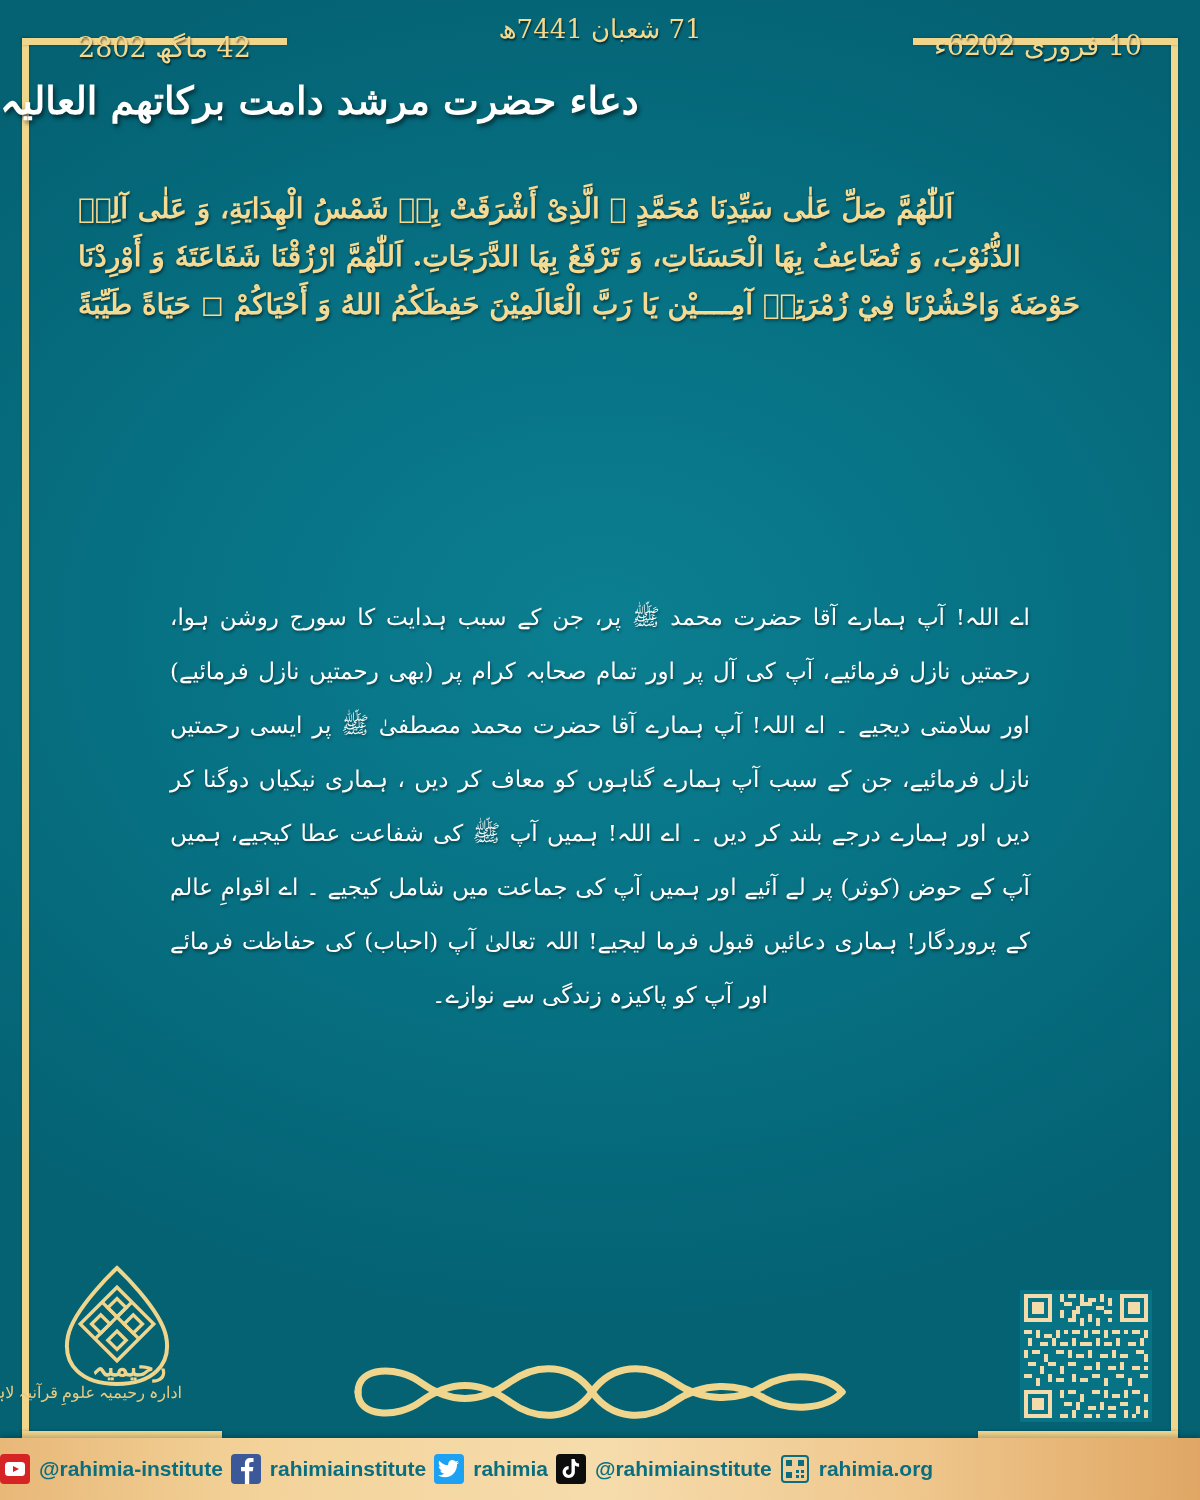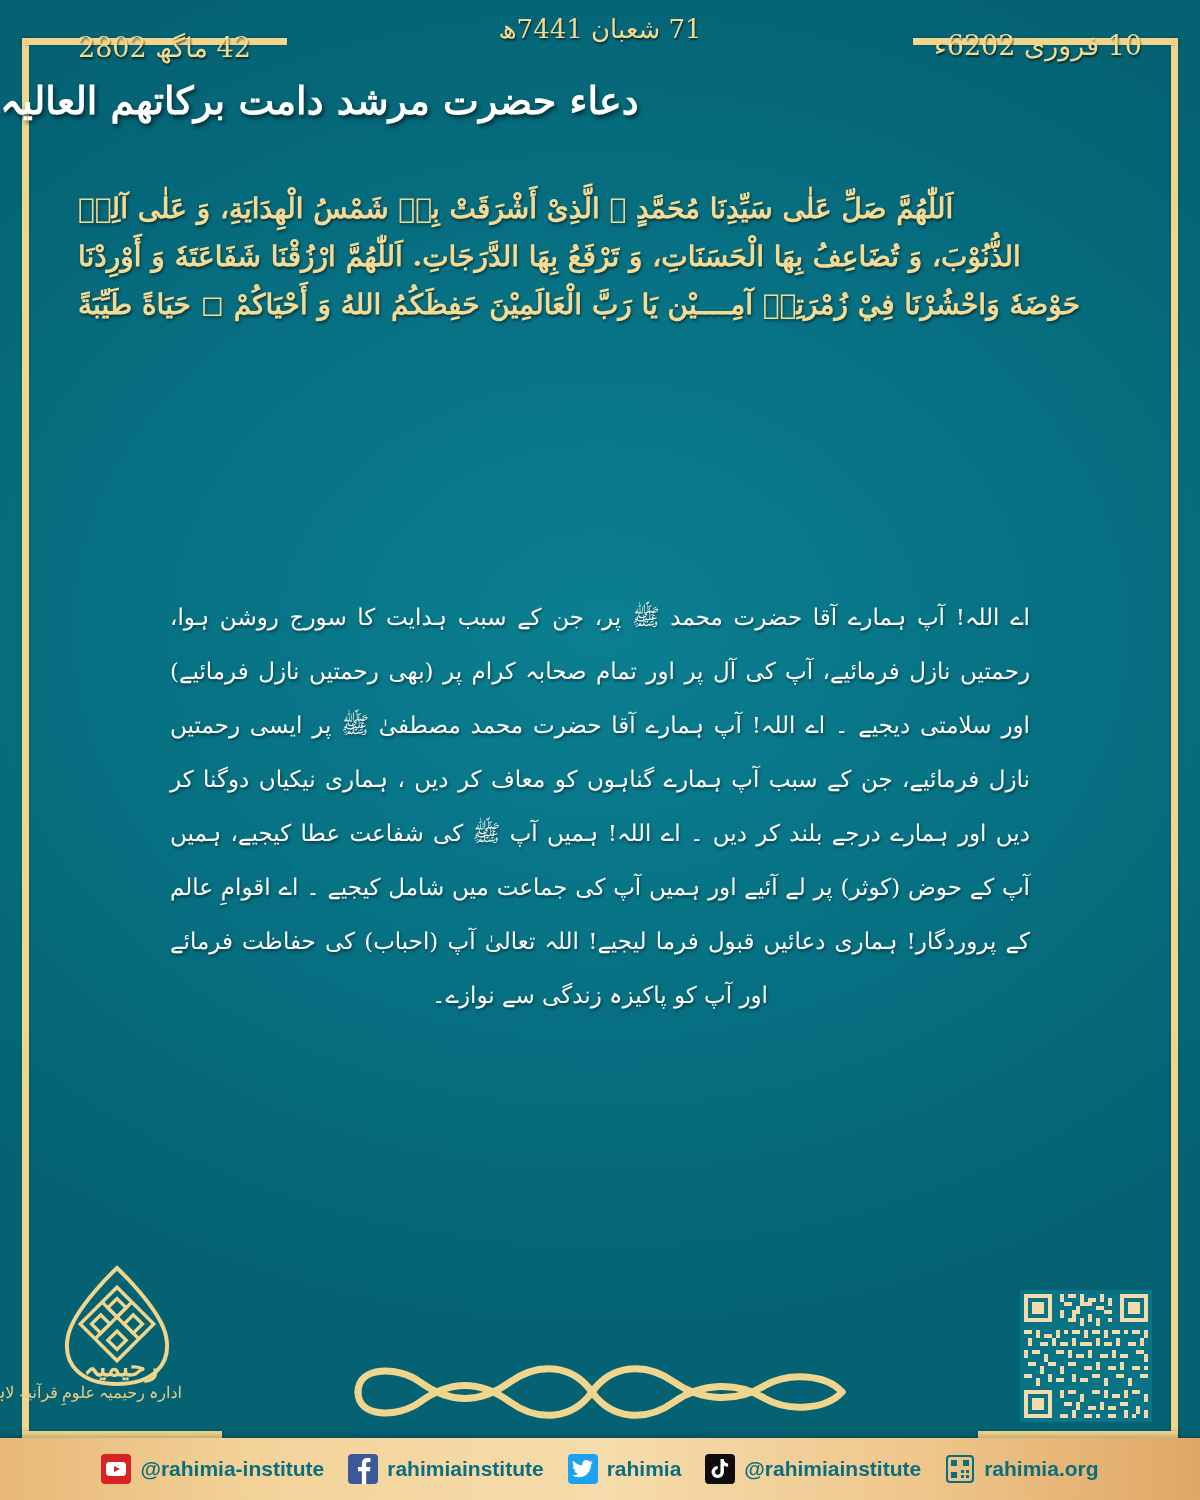--- a/index.html
+++ b/index.html
@@ -87,21 +87,21 @@
     text-shadow:1px 2px 3px rgba(0,0,0,.45);
   }
 
   
   #logo {
     position:absolute; left:52px; bottom:88px;
     width:130px; height:150px;
   }
   #logo svg { width:130px; height:150px; display:block; }
   #logo-name {
-    position:absolute; left:4px; width:130px; bottom:30px;
+    position:absolute; left:12px; width:130px; bottom:30px;
     text-align:center; color:#f0d58d;
     font-family:"DejaVu Serif", serif; font-weight:bold;
     font-size:26px; direction:rtl;
   }
   #logo-sub {
     position:absolute; left:0; width:130px; bottom:10px;
     text-align:center; color:#e8cc84;
     font-family:Liberation Serif, serif;
     font-size:16px; direction:rtl; white-space:nowrap;
   }
@@ -117,22 +117,22 @@
     position:absolute; bottom:68px; left:50%;
     transform:translateX(-50%);
     width:520px; height:80px;
   }
 
   
   #footer {
     position:absolute; bottom:0; left:0;
     width:1200px; height:62px;
     background:linear-gradient(90deg,#e8b878 0%, #f3d39a 22%, #f6dcac 50%, #efc78d 76%, #e0a764 100%);
-    display:flex; align-items:center; justify-content:center;
-    gap:24px;
+    display:flex; align-items:center; 
+    gap:8px;
     box-shadow:0 -2px 6px rgba(0,0,0,.25);
   }
   .social {
     display:flex; align-items:center; gap:9px;
     white-space:nowrap;
   }
   .social-handle {
     color:#0a6e7f;
     font-family:"Liberation Sans", sans-serif;
     font-weight:bold; font-size:21px;

